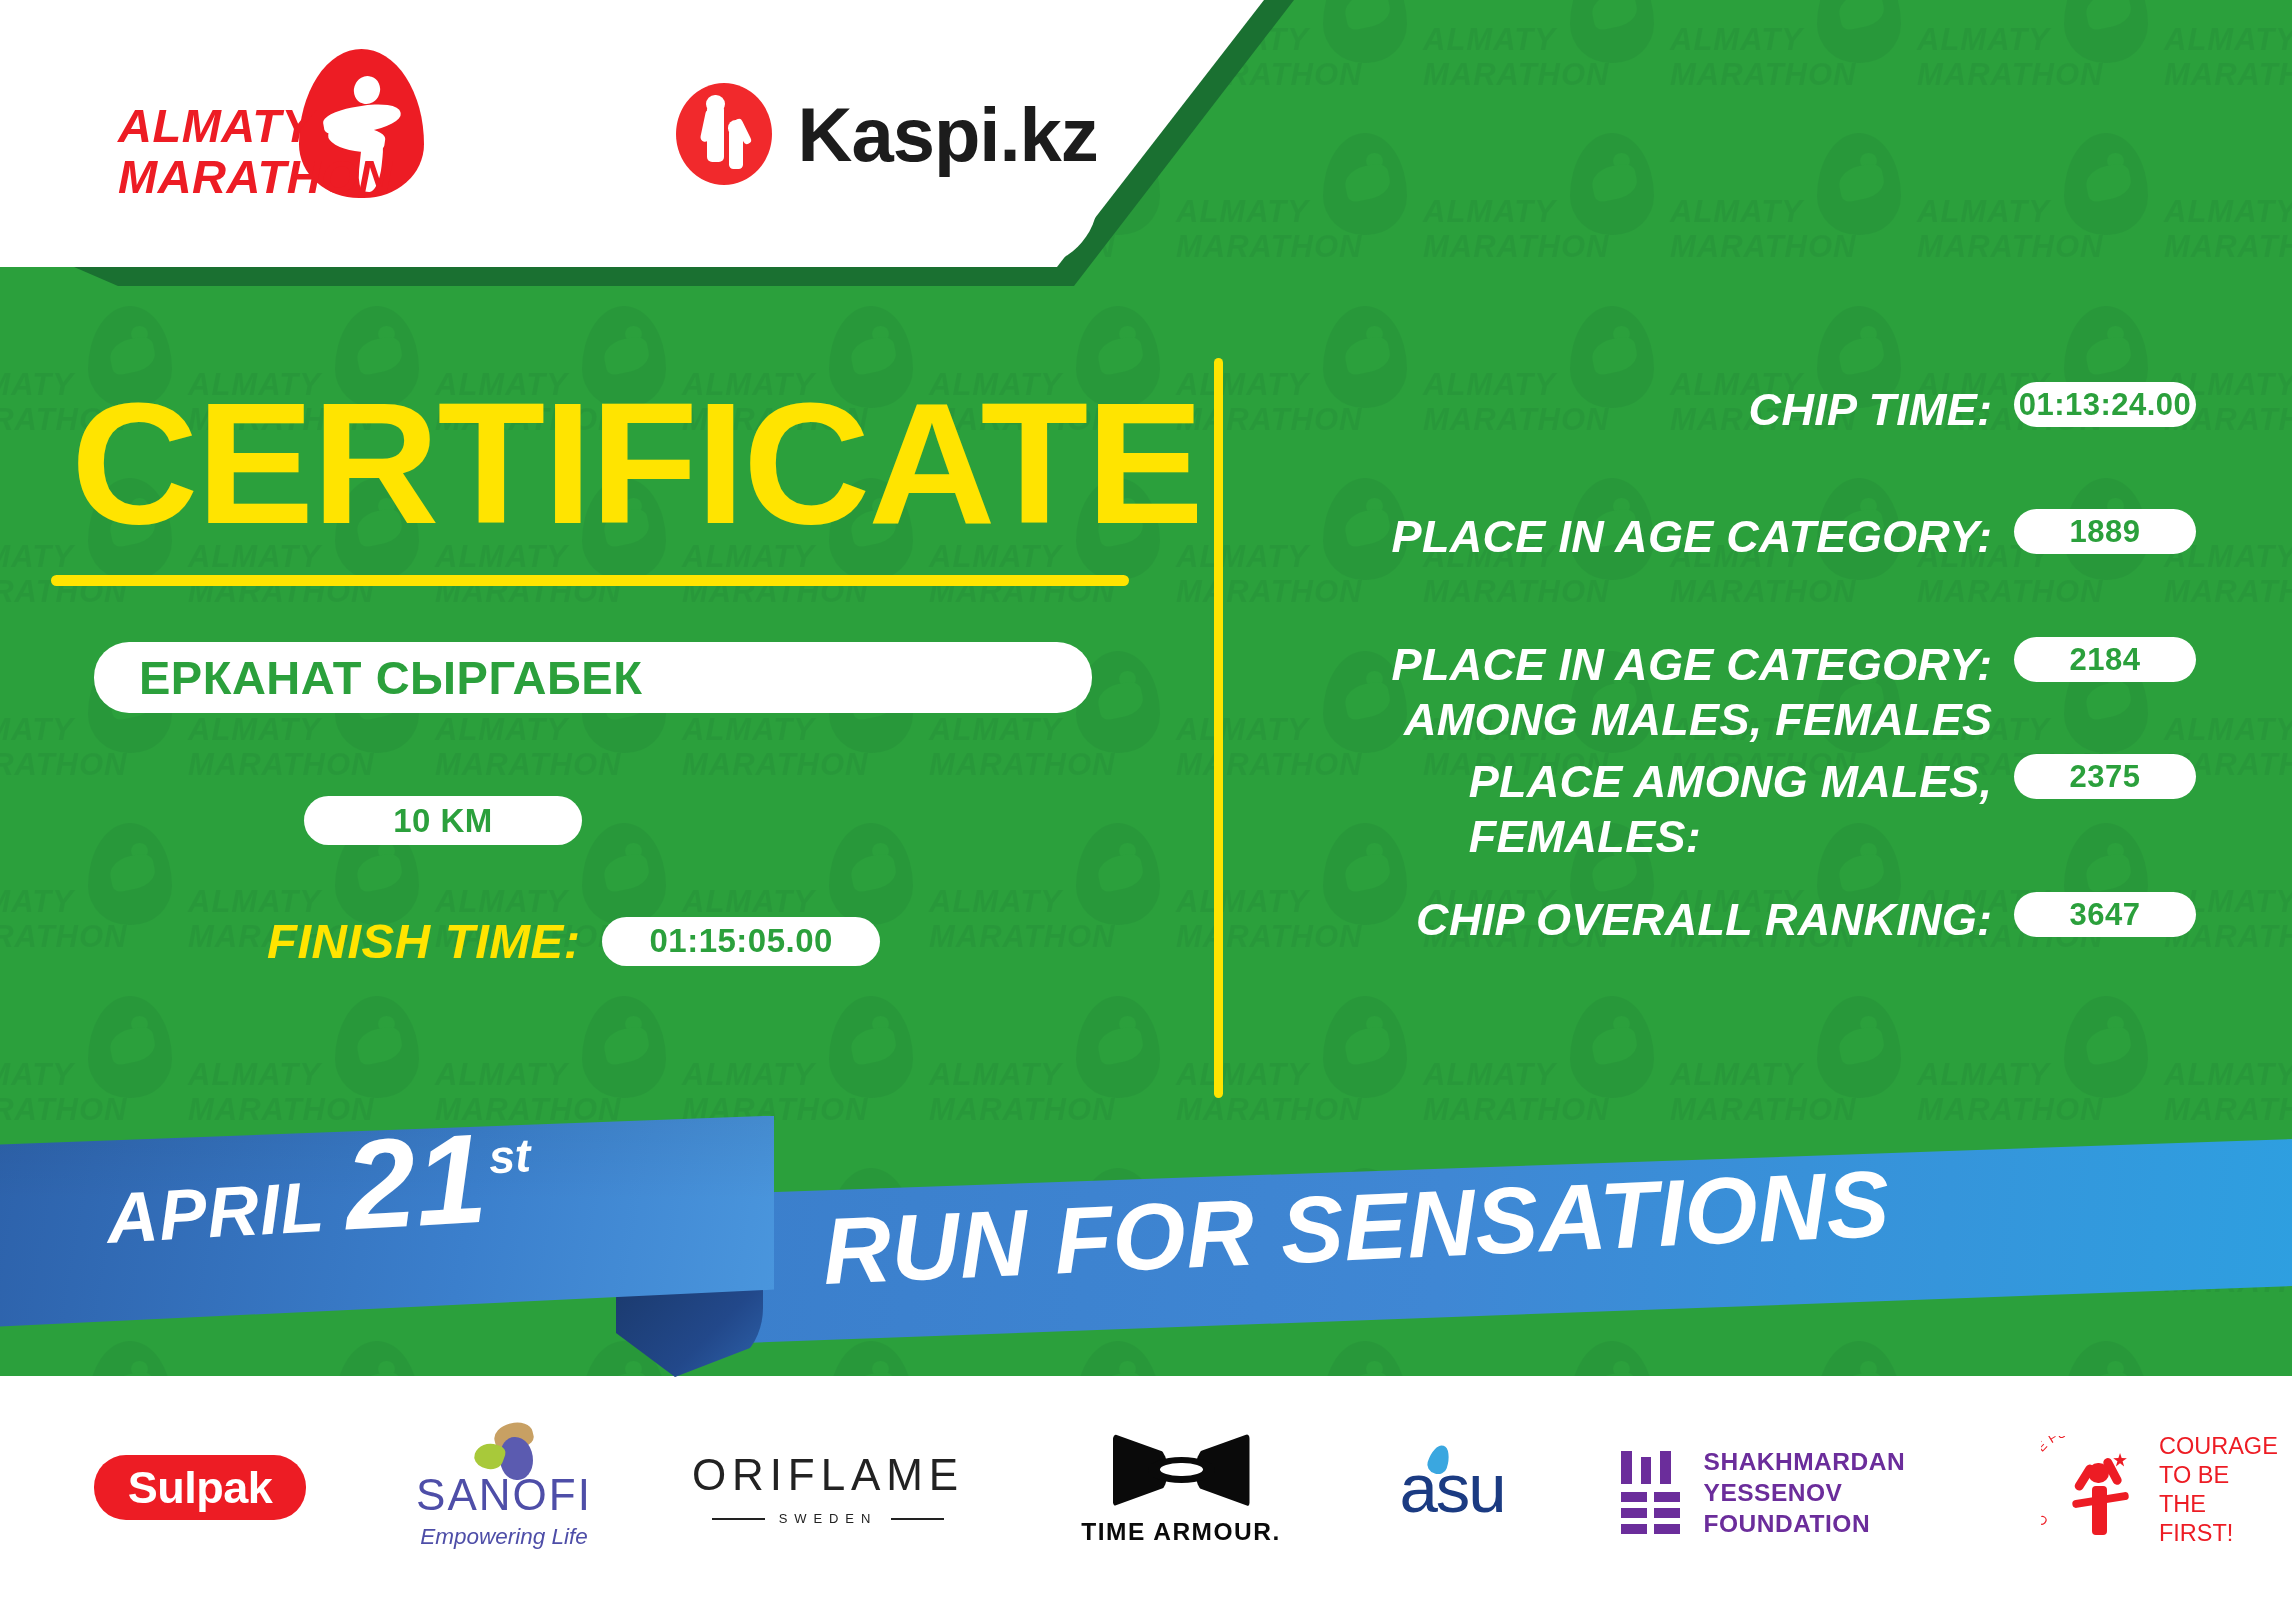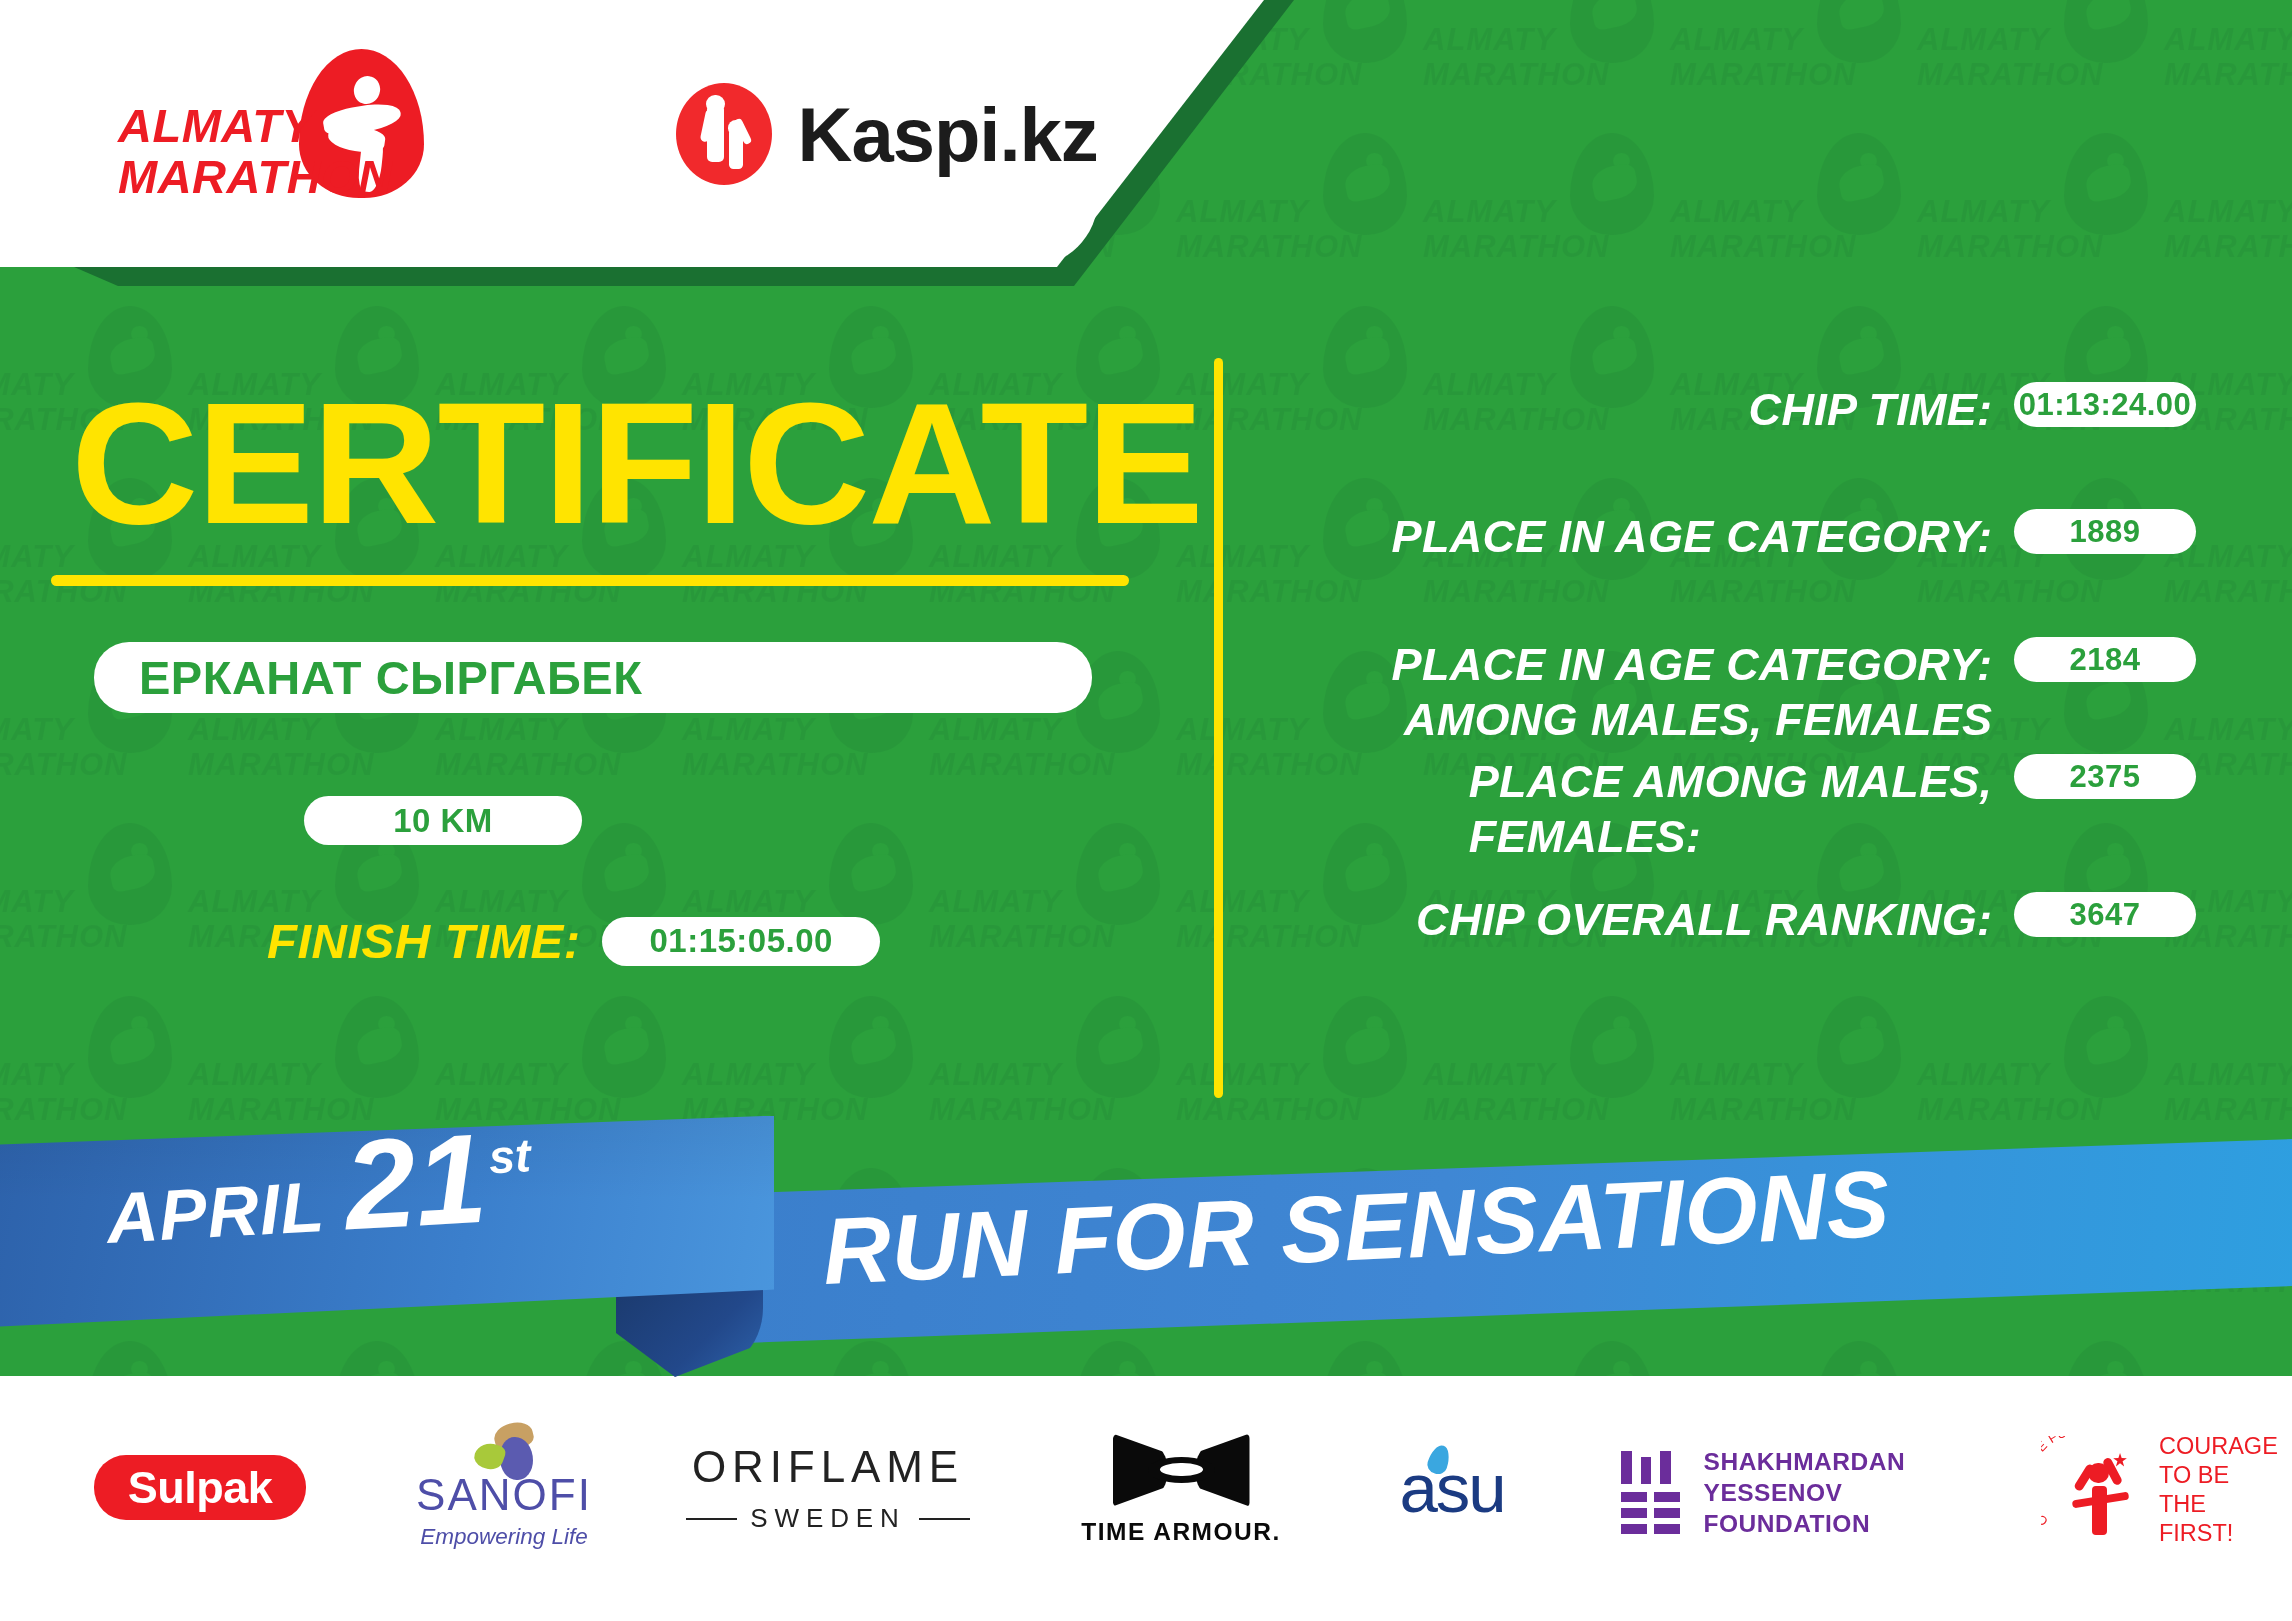--- a/index.html
+++ b/index.html
@@ -467,21 +467,21 @@
   .sanofi-tag { color: #4e4ea8; font-size: 22.5px; font-style: italic; margin-top: 3.9px; }
 
   
   .oriflame { left: 686px; top: 1441px; width: 284px; height: 94px; flex-direction: column; }
   .oriflame-name { color: #222222; font-size: 44px; letter-spacing: 5.9px; }
   .oriflame-sub {
     display: flex; align-items: center; margin-top: 11.8px; width: 100%;
     justify-content: center;
   }
   .oriflame-sub .rule { width: 53px; height: 2px; background: #222222; }
-  .oriflame-sub .swd { color: #222222; font-size: 26px; letter-spacing: 6.9px; margin: 0 13.7px; }
+  .oriflame-sub .swd { color: #222222; font-size: 13px; letter-spacing: 6.9px; margin: 0 13.7px; }
 
   
   .ua { left: 1078px; top: 1431px; width: 206px; height: 118px; flex-direction: column; }
   .ua-mark { position: relative; width: 137px; height: 73px; }
   .ua-mark .wing-l, .ua-mark .wing-r {
     position: absolute; top: 0; width: 55px; height: 73px; background: #0a0a0a;
   }
   .ua-mark .wing-l { left: 0; border-radius: 5.9px 45px 45px 5.9px; clip-path: polygon(0 0, 55px 19.6px, 55px 53px, 0 73px); }
   .ua-mark .wing-r { right: 0; border-radius: 45px 5.9px 5.9px 45px; clip-path: polygon(55px 0, 0 19.6px, 0 53px, 55px 73px); }
   .ua-mark .bridge {

